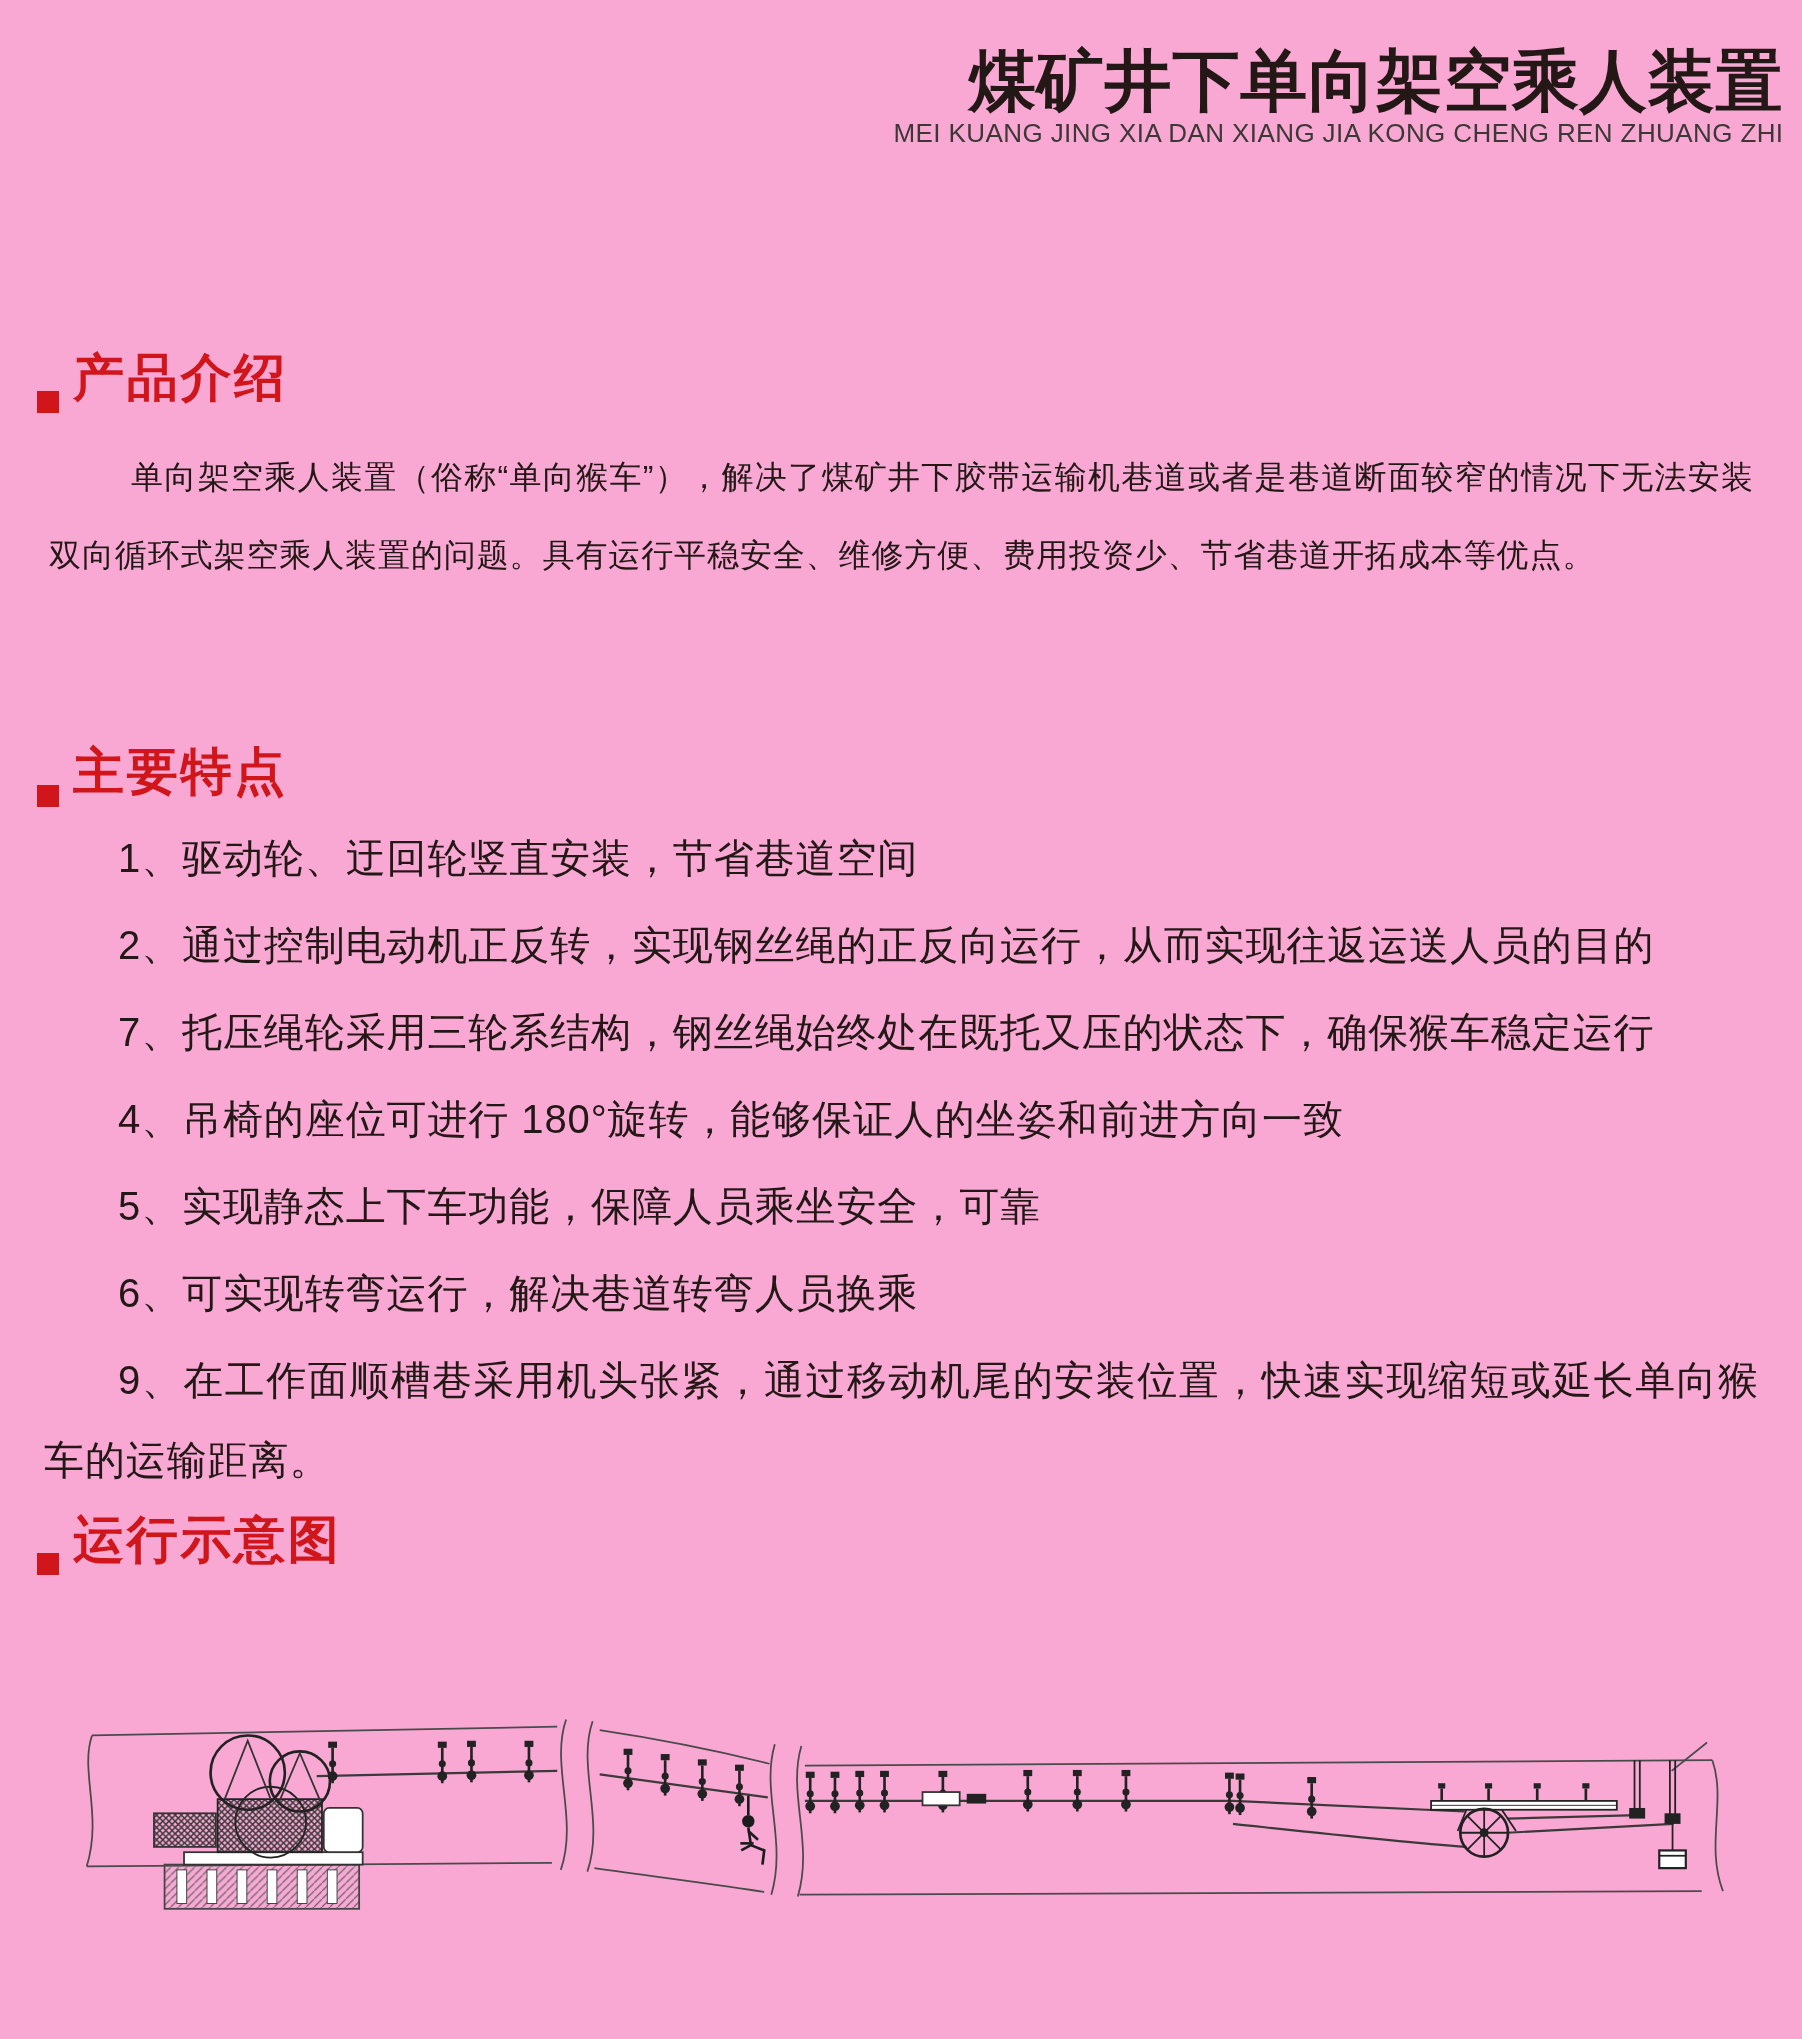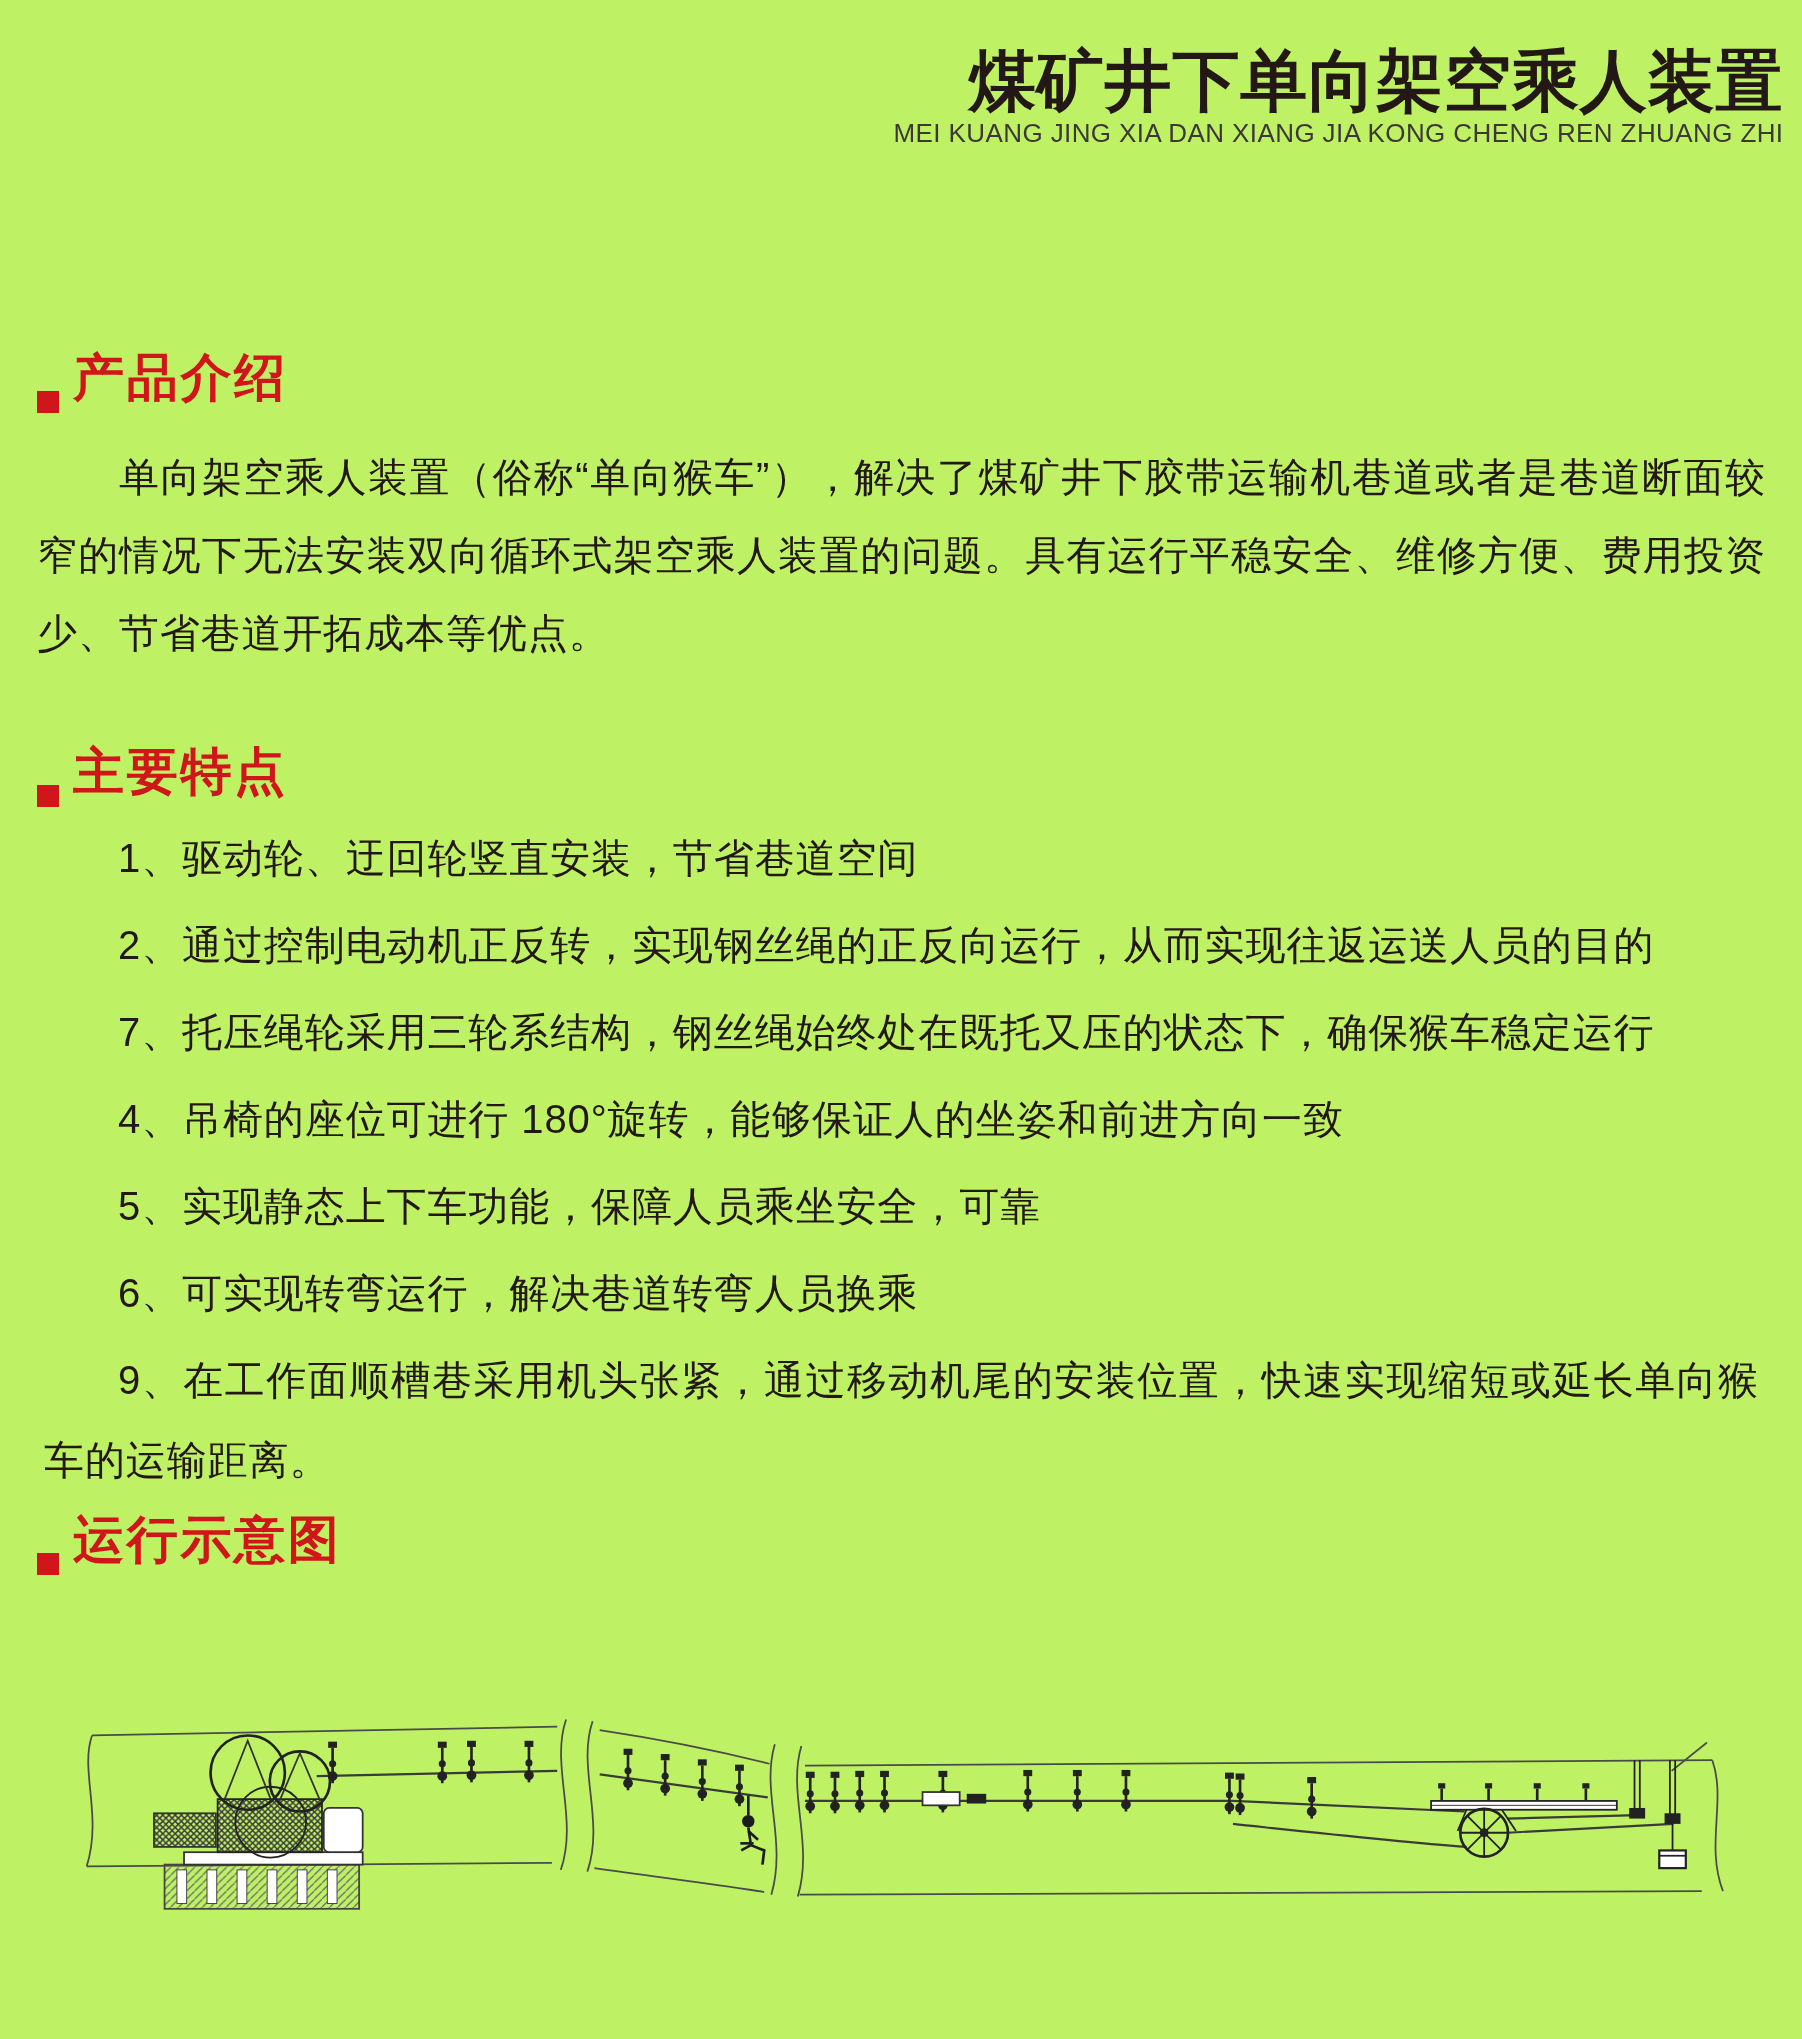--- a/index.html
+++ b/index.html
@@ -4,21 +4,21 @@
 <style>
   :root{
     --accent:#d0161b;
     --ink:#231815;
   }
   html,body{margin:0;padding:0;background:#ffffff;}
   .page{
     position:relative;
     width:1803px;
     height:2039px;
-    background:#bef264;
+    background:#f9a8d4;
     font-family:"Liberation Sans","DejaVu Sans",sans-serif;
     color:var(--ink);
     overflow:hidden;
   }
   
   .doc-header{
     position:absolute;
     top:43px;
     right:19.5px;
     text-align:right;
@@ -54,23 +54,23 @@
   .sec-title{
     margin:0;
     font-size:51px;
     font-weight:900;
     letter-spacing:2.7px;
     color:var(--accent);
   }
   
   .sec-intro{top:344px;}
   .intro-par{
-    margin:0;
+    margin:12px;
     margin-top:25px;
-    font-size:40px;
+    font-size:32px;
     line-height:78px;
     letter-spacing:0.9px;
     text-indent:82px;
     text-align:justify;
     color:var(--ink);
   }
   .sec-features{top:738px;}
   .feature-list{margin-top:10.6px;}
   .feature-item{
     margin:7px;

